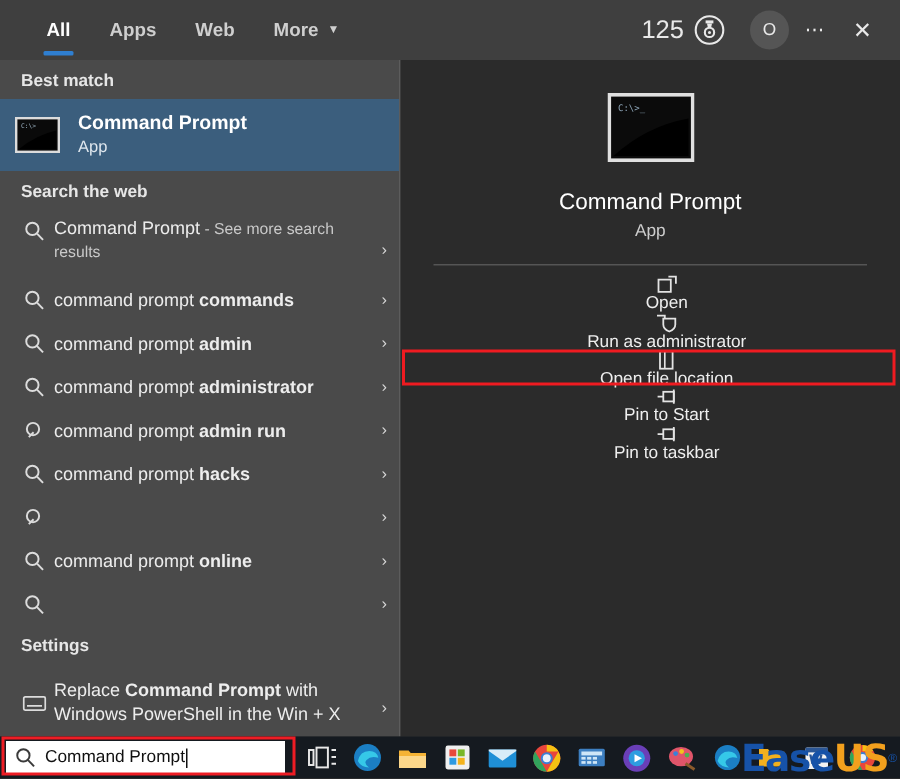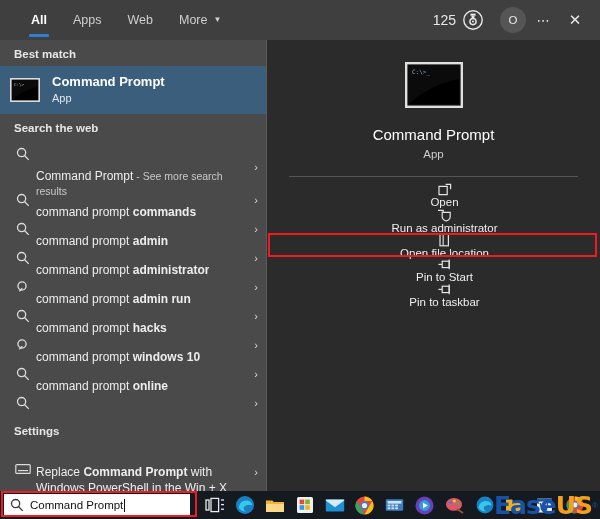--- a/index.html
+++ b/index.html
@@ -11,46 +11,46 @@
   }
   #app{position:relative;width:480px;height:519px;}
 
   
   .panel{position:absolute;left:0;top:0;width:600px;height:491px;background:#4a4a4a;display:flex;flex-direction:column;}
 
   
   .hdr{height:40px;background:#3f3f3f;display:flex;align-items:center;flex:none;}
   .tabs{display:flex;align-items:center;height:40px;padding-left:18px;}
   .tab{position:relative;height:40px;display:flex;align-items:center;padding:0 13px;
-       font-size:12.5px;color:#cfcfcf;cursor:default;}
+       font-size:12.5px;color:#cfcfcf;cursor:default;font-weight:bold;}
   .tab.sel{color:#ffffff;font-weight:bold;}
   .tab.sel::after{content:"";position:absolute;left:11px;right:11px;bottom:3px;height:3px;background:#2f7fd1;border-radius:1px;}
   .tab .cv{margin-left:6px;font-size:8px;line-height:1;}
   .hdr-right{margin-left:auto;display:flex;align-items:center;padding-right:10px;gap:2px;}
   .reward{display:flex;align-items:center;gap:6px;padding:0 6px;}
-  .reward-num{font-size:14px;color:#e8e8e8;}
+  .reward-num{font-size:17px;color:#e8e8e8;}
   .medal{width:22px;height:22px;}
   .avatar{width:26px;height:26px;border-radius:50%;background:#555;color:#e9e9e9;
           display:flex;align-items:center;justify-content:center;font-size:11.5px;margin-left:8px;}
   .ico-btn{width:30px;height:30px;display:flex;align-items:center;justify-content:center;color:#e9e9e9;font-size:13px;}
   .ico-btn.x{font-size:15px;}
 
   
   .body{display:flex;flex:1;min-height:0;}
   .left{width:266px;background:#4a4a4a;position:relative;}
   .vdiv{width:1px;background:#5c5c5c;}
   .right{flex:1;background:#2b2b2b;position:relative;}
 
   
   .sec{font-size:11.5px;color:#e6e6e6;font-weight:bold;padding:8px 0 6px 14px;}
 
   
   .row{display:flex;align-items:center;height:29px;padding-left:10px;padding-right:8px;cursor:default;}
   .row .gi{width:26px;flex:none;display:flex;align-items:center;justify-content:center;color:#dcdcdc;}
-  .row .lbl{font-size:12px;color:#ededed;white-space:nowrap;overflow:hidden;text-overflow:ellipsis;margin-top:24px;}
+  .row .lbl{font-size:12px;color:#ededed;white-space:nowrap;overflow:hidden;text-overflow:ellipsis;}
   .row .chev{margin-left:auto;color:#d8d8d8;font-size:11px;padding-left:6px;}
 
   
   .best{height:48px;background:#3b5e7d;padding-left:10px;}
   .best .tile{width:30px;height:24px;flex:none;margin-right:12px;display:flex;align-items:center;justify-content:center;}
   .best .txt{display:flex;flex-direction:column;justify-content:center;line-height:1.15;}
   .best .t1{font-size:13px;color:#ffffff;font-weight:bold;}
   .best .t2{font-size:11px;color:#dfe7ee;margin-top:2px;}
 
   
@@ -225,21 +225,20 @@
           <span class="lbl"><span>command prompt </span><span class="bold">hacks</span></span>
           <span class="chev">›</span>
         </div>
         <div class="row">
           <span class="gi">
               <svg width="14" height="14" viewBox="0 0 14 14">
                 <circle cx="6" cy="6" r="4.1" fill="none" stroke="#dcdcdc" stroke-width="1.3"></circle>
                 <line x1="3.2" y1="11.4" x2="6.4" y2="8.2" stroke="#dcdcdc" stroke-width="1.3"></line>
               </svg>
             </span>
-          <span class="lbl"><span>command prompt </span><span class="bold">windows 10</span></span>
           <span class="chev">›</span>
         </div>
         <div class="row">
           <span class="gi">
               <svg width="14" height="14" viewBox="0 0 14 14">
                 <circle cx="5.6" cy="5.6" r="4.1" fill="none" stroke="#dcdcdc" stroke-width="1.3"></circle>
                 <line x1="8.7" y1="8.7" x2="12.7" y2="12.9" stroke="#dcdcdc" stroke-width="1.3"></line>
               </svg>
             </span>
           <span class="lbl"><span>command prompt </span><span class="bold">online</span></span>

